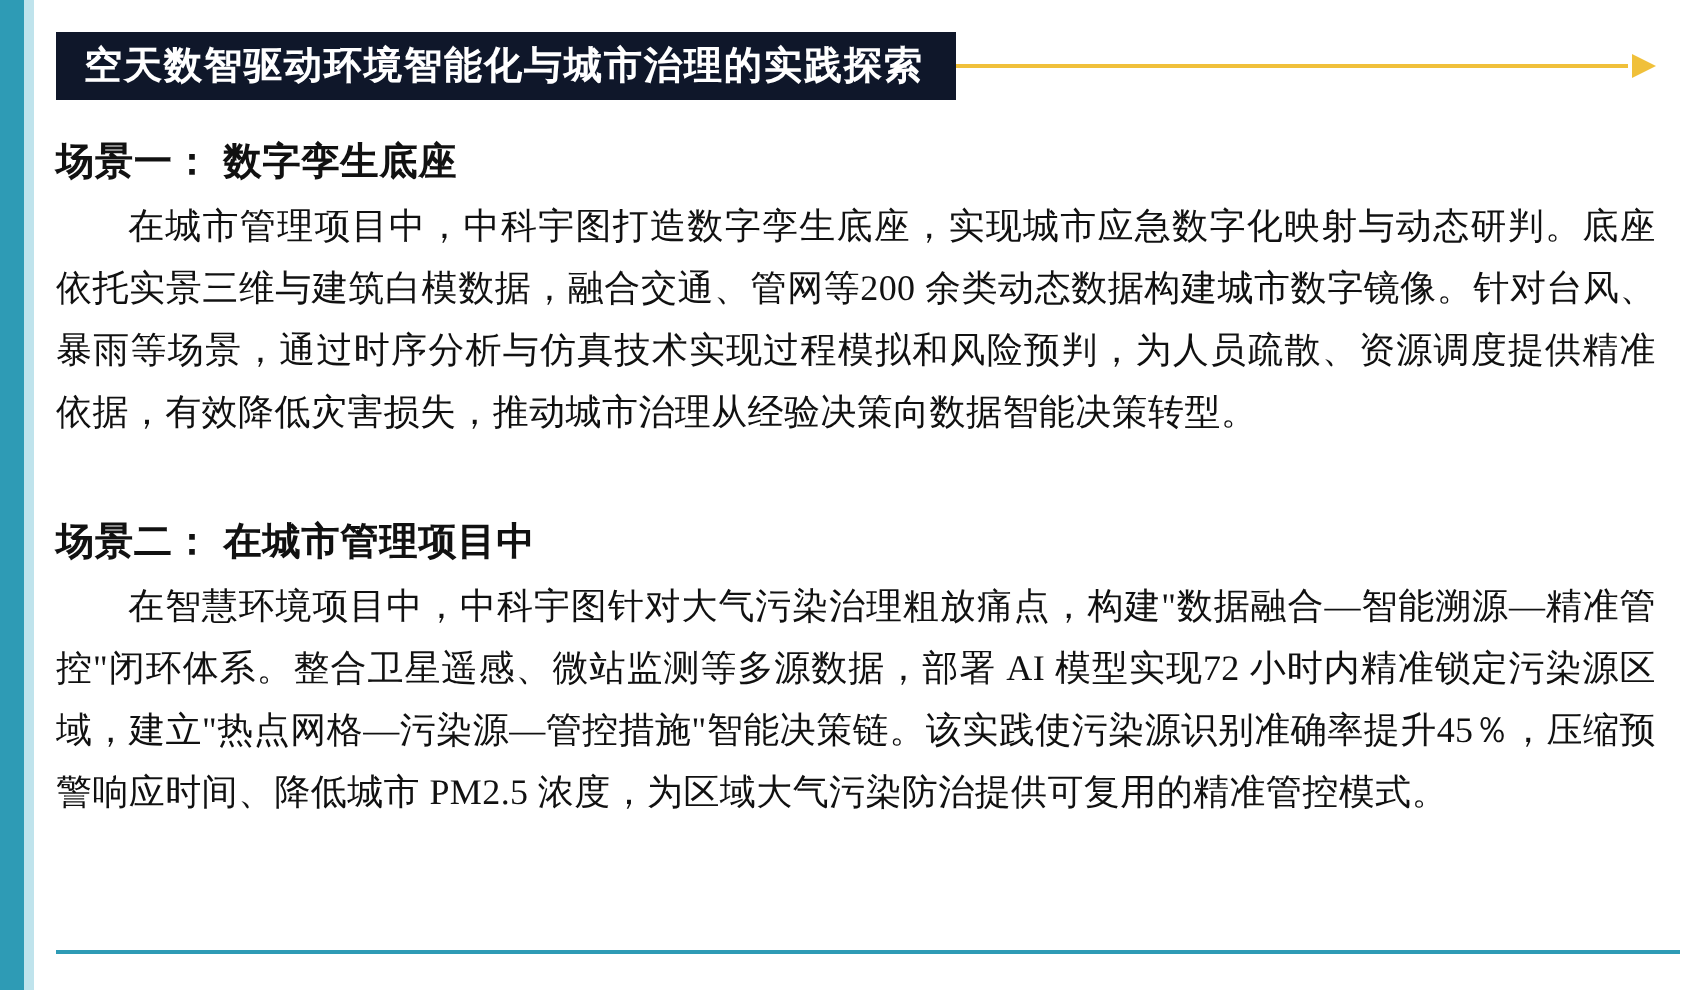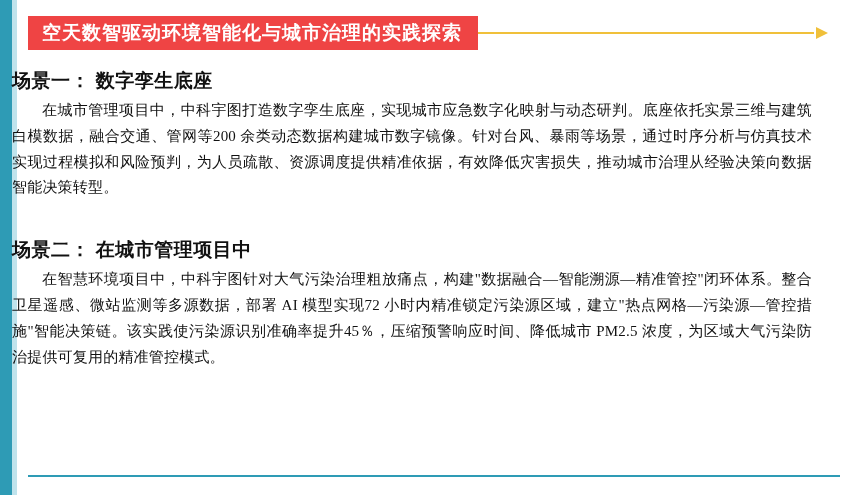--- a/index.html
+++ b/index.html
@@ -42,21 +42,21 @@
   .header {
     position: absolute;
     left: 28px;
     top: 16px;
     height: 34px;
     display: flex;
     align-items: stretch;
     width: 800px;
   }
   .header-title {
-    background: #ef4444;
+    background: #0f172a;
     color: #ffffff;
     font-size: 19px;
     font-weight: bold;
     letter-spacing: 1px;
     display: flex;
     align-items: center;
     padding: 0 16px 0 14px;
     white-space: nowrap;
     font-family: "Liberation Sans", sans-serif;
   }
@@ -82,37 +82,37 @@
     width: 0;
     height: 0;
     border-top: 6px solid transparent;
     border-bottom: 6px solid transparent;
     border-left: 12px solid #f0c03a;
   }
 
   
   .content {
     position: absolute;
-    left: 12px;
+    left: 28px;
     top: 58px;
     width: 800px;
   }
   .section {
     margin-bottom: 10px;
   }
   .section-heading {
     font-size: 19px;
     font-weight: bold;
     color: #111111;
     letter-spacing: 0.5px;
     margin: 10px 0 4px 0;
     font-family: "Liberation Sans", sans-serif;
   }
   .section-body {
-    font-size: 15px;
+    font-size: 18px;
     line-height: 1.72;
     color: #111111;
     text-align: justify;
     text-justify: inter-ideograph;
     text-indent: 2em;
     font-family: "Liberation Serif", "Liberation Sans", serif;
     letter-spacing: 0.2px;
   }
   .gap {
     height: 16px;

